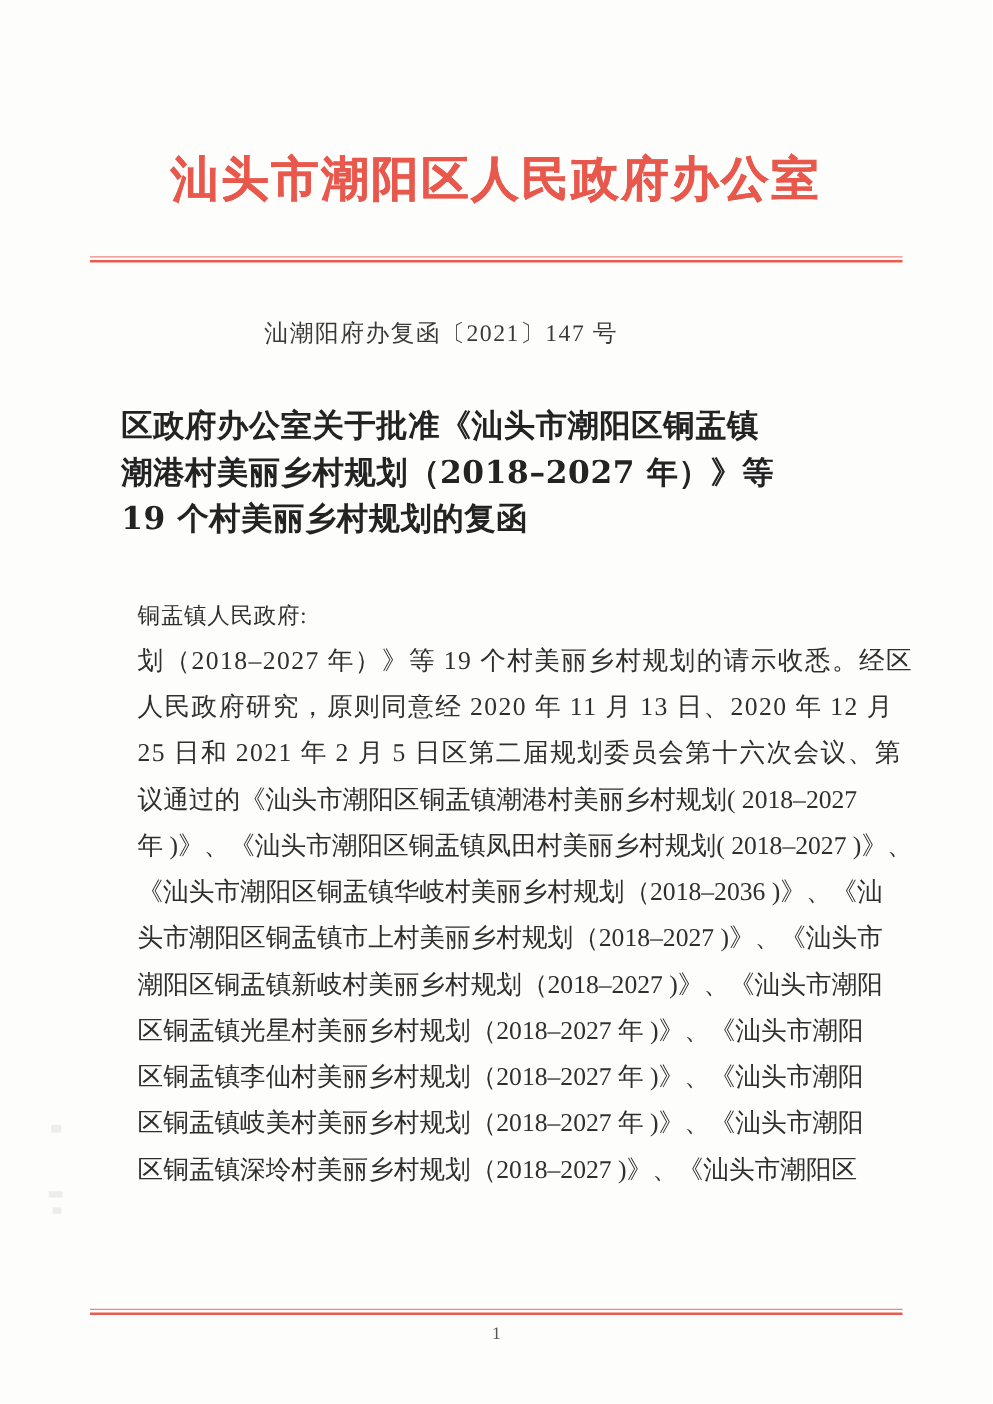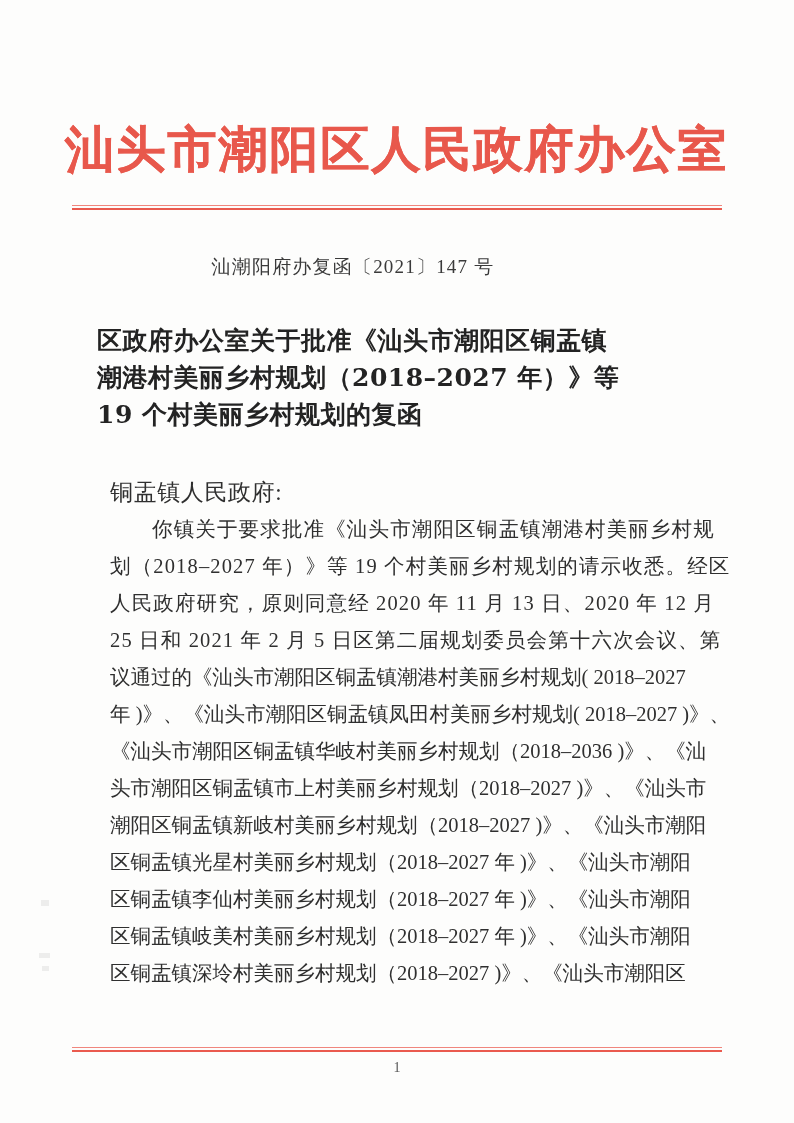--- a/index.html
+++ b/index.html
@@ -26,21 +26,21 @@
   .masthead {
     position: absolute;
     top: 122px;
     left: 0;
     width: 794px;
     text-align: center;
   }
   .masthead-title {
     font-family: "DejaVu Serif", "Liberation Serif", serif;
     font-weight: bold;
-    font-size: 49px;
+    font-size: 38px;
     line-height: 1.12;
     letter-spacing: 2px;
     color: #e8584c;
     white-space: nowrap;
     -webkit-text-stroke: 0.4px #e8584c;
   }
 
   .red-rule {
     position: absolute;
     left: 72px;
@@ -93,21 +93,21 @@
   }
 
   
   .body-block {
     position: absolute;
     top: 474px;
     left: 110px;
     width: 578px;
   }
   .salutation {
-    font-size: 23px;
+    font-size: 18px;
     line-height: 37px;
     letter-spacing: 0.6px;
     color: #2f2f2f;
     white-space: nowrap;
   }
   .body-lines {
     margin-top: 0;
   }
   .bline {
     display: block;
@@ -168,21 +168,20 @@
   <div class="doc-title">
     <span class="tline">区政府办公室关于批准《汕头市潮阳区铜盂镇</span>
     <span class="tline">潮港村美丽乡村规划（2018–2027 年）》等</span>
     <span class="tline">19 个村美丽乡村规划的复函</span>
   </div>
 
   <div class="body-block">
     <div class="salutation">铜盂镇人民政府:</div>
 
     <div class="body-lines">
-      <span class="bline indent wide">你镇关于要求批准《汕头市潮阳区铜盂镇潮港村美丽乡村规</span>
       <span class="bline wide">划（2018–2027 年）》等 19 个村美丽乡村规划的请示收悉。经区</span>
       <span class="bline wide">人民政府研究，原则同意经 2020 年 11 月 13 日、2020 年 12 月</span>
       <span class="bline wide">25 日和 2021 年 2 月 5 日区第二届规划委员会第十六次会议、第</span>
       <span class="bline tight">议通过的《汕头市潮阳区铜盂镇潮港村美丽乡村规划( 2018–2027</span>
       <span class="bline tight">年 )》、《汕头市潮阳区铜盂镇凤田村美丽乡村规划( 2018–2027 )》、</span>
       <span class="bline tight">《汕头市潮阳区铜盂镇华岐村美丽乡村规划（2018–2036 )》、《汕</span>
       <span class="bline tight">头市潮阳区铜盂镇市上村美丽乡村规划（2018–2027 )》、《汕头市</span>
       <span class="bline tight">潮阳区铜盂镇新岐村美丽乡村规划（2018–2027 )》、《汕头市潮阳</span>
       <span class="bline tight">区铜盂镇光星村美丽乡村规划（2018–2027 年 )》、《汕头市潮阳</span>
       <span class="bline tight">区铜盂镇李仙村美丽乡村规划（2018–2027 年 )》、《汕头市潮阳</span>

